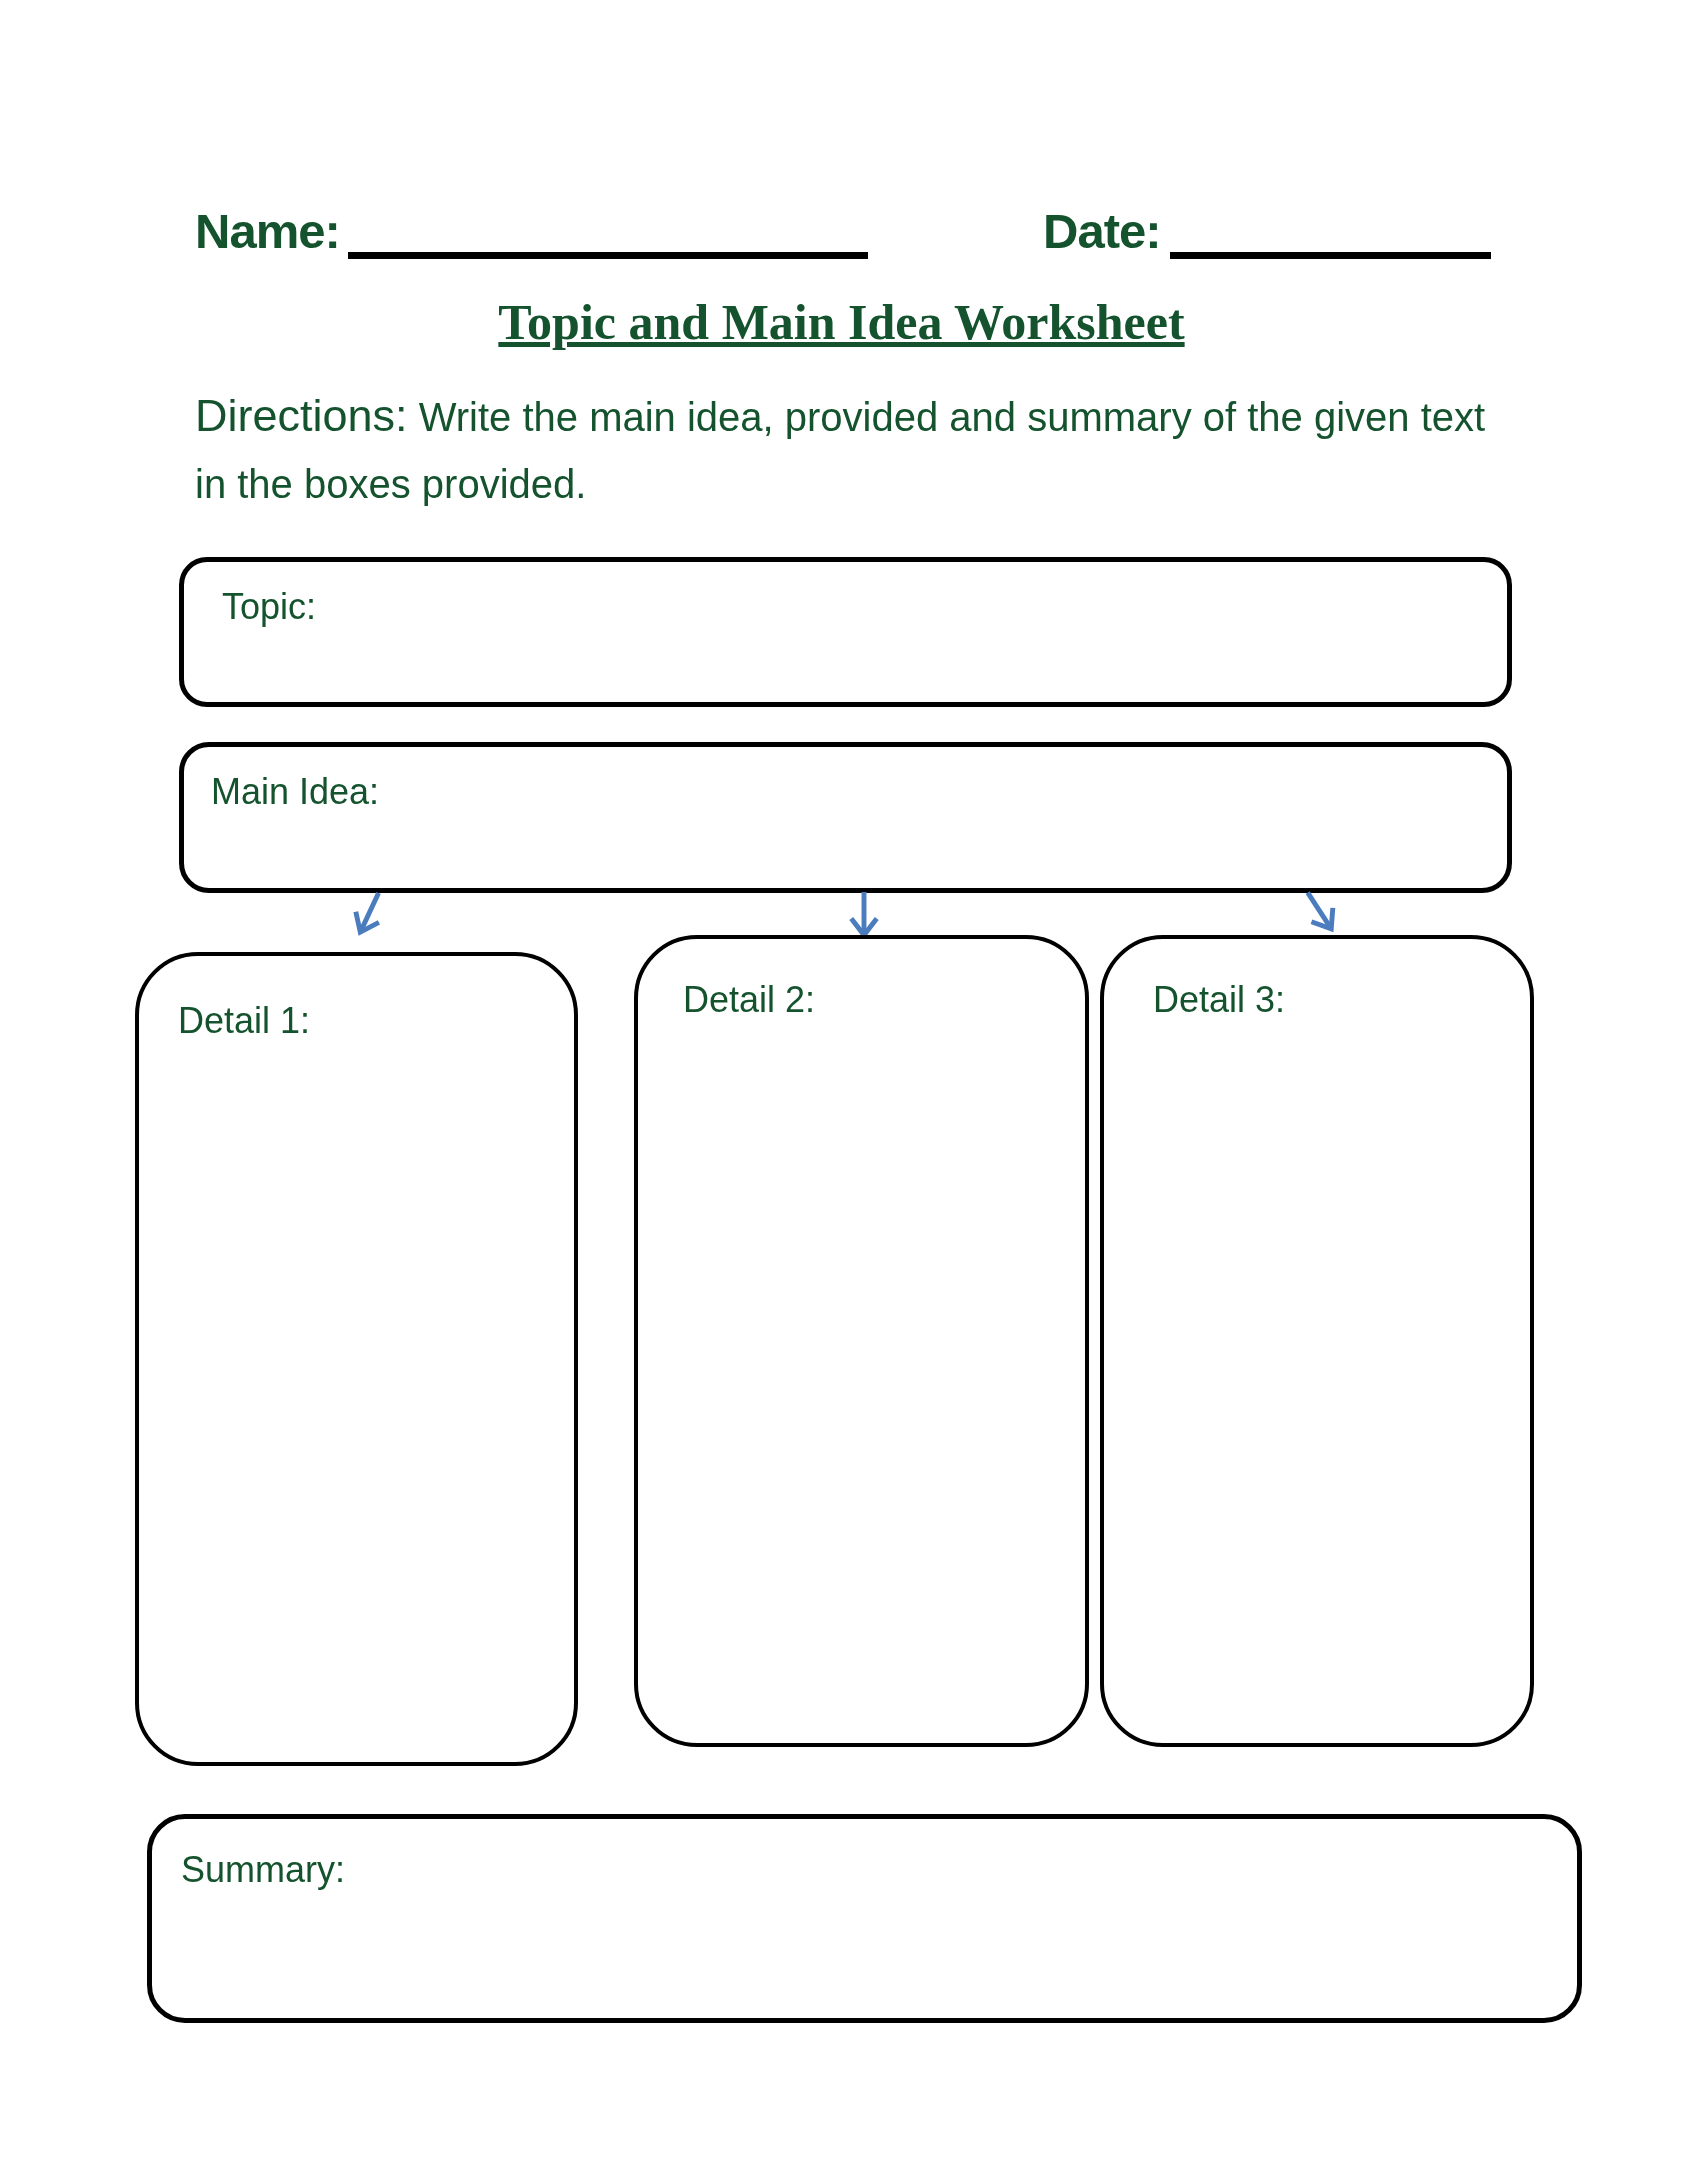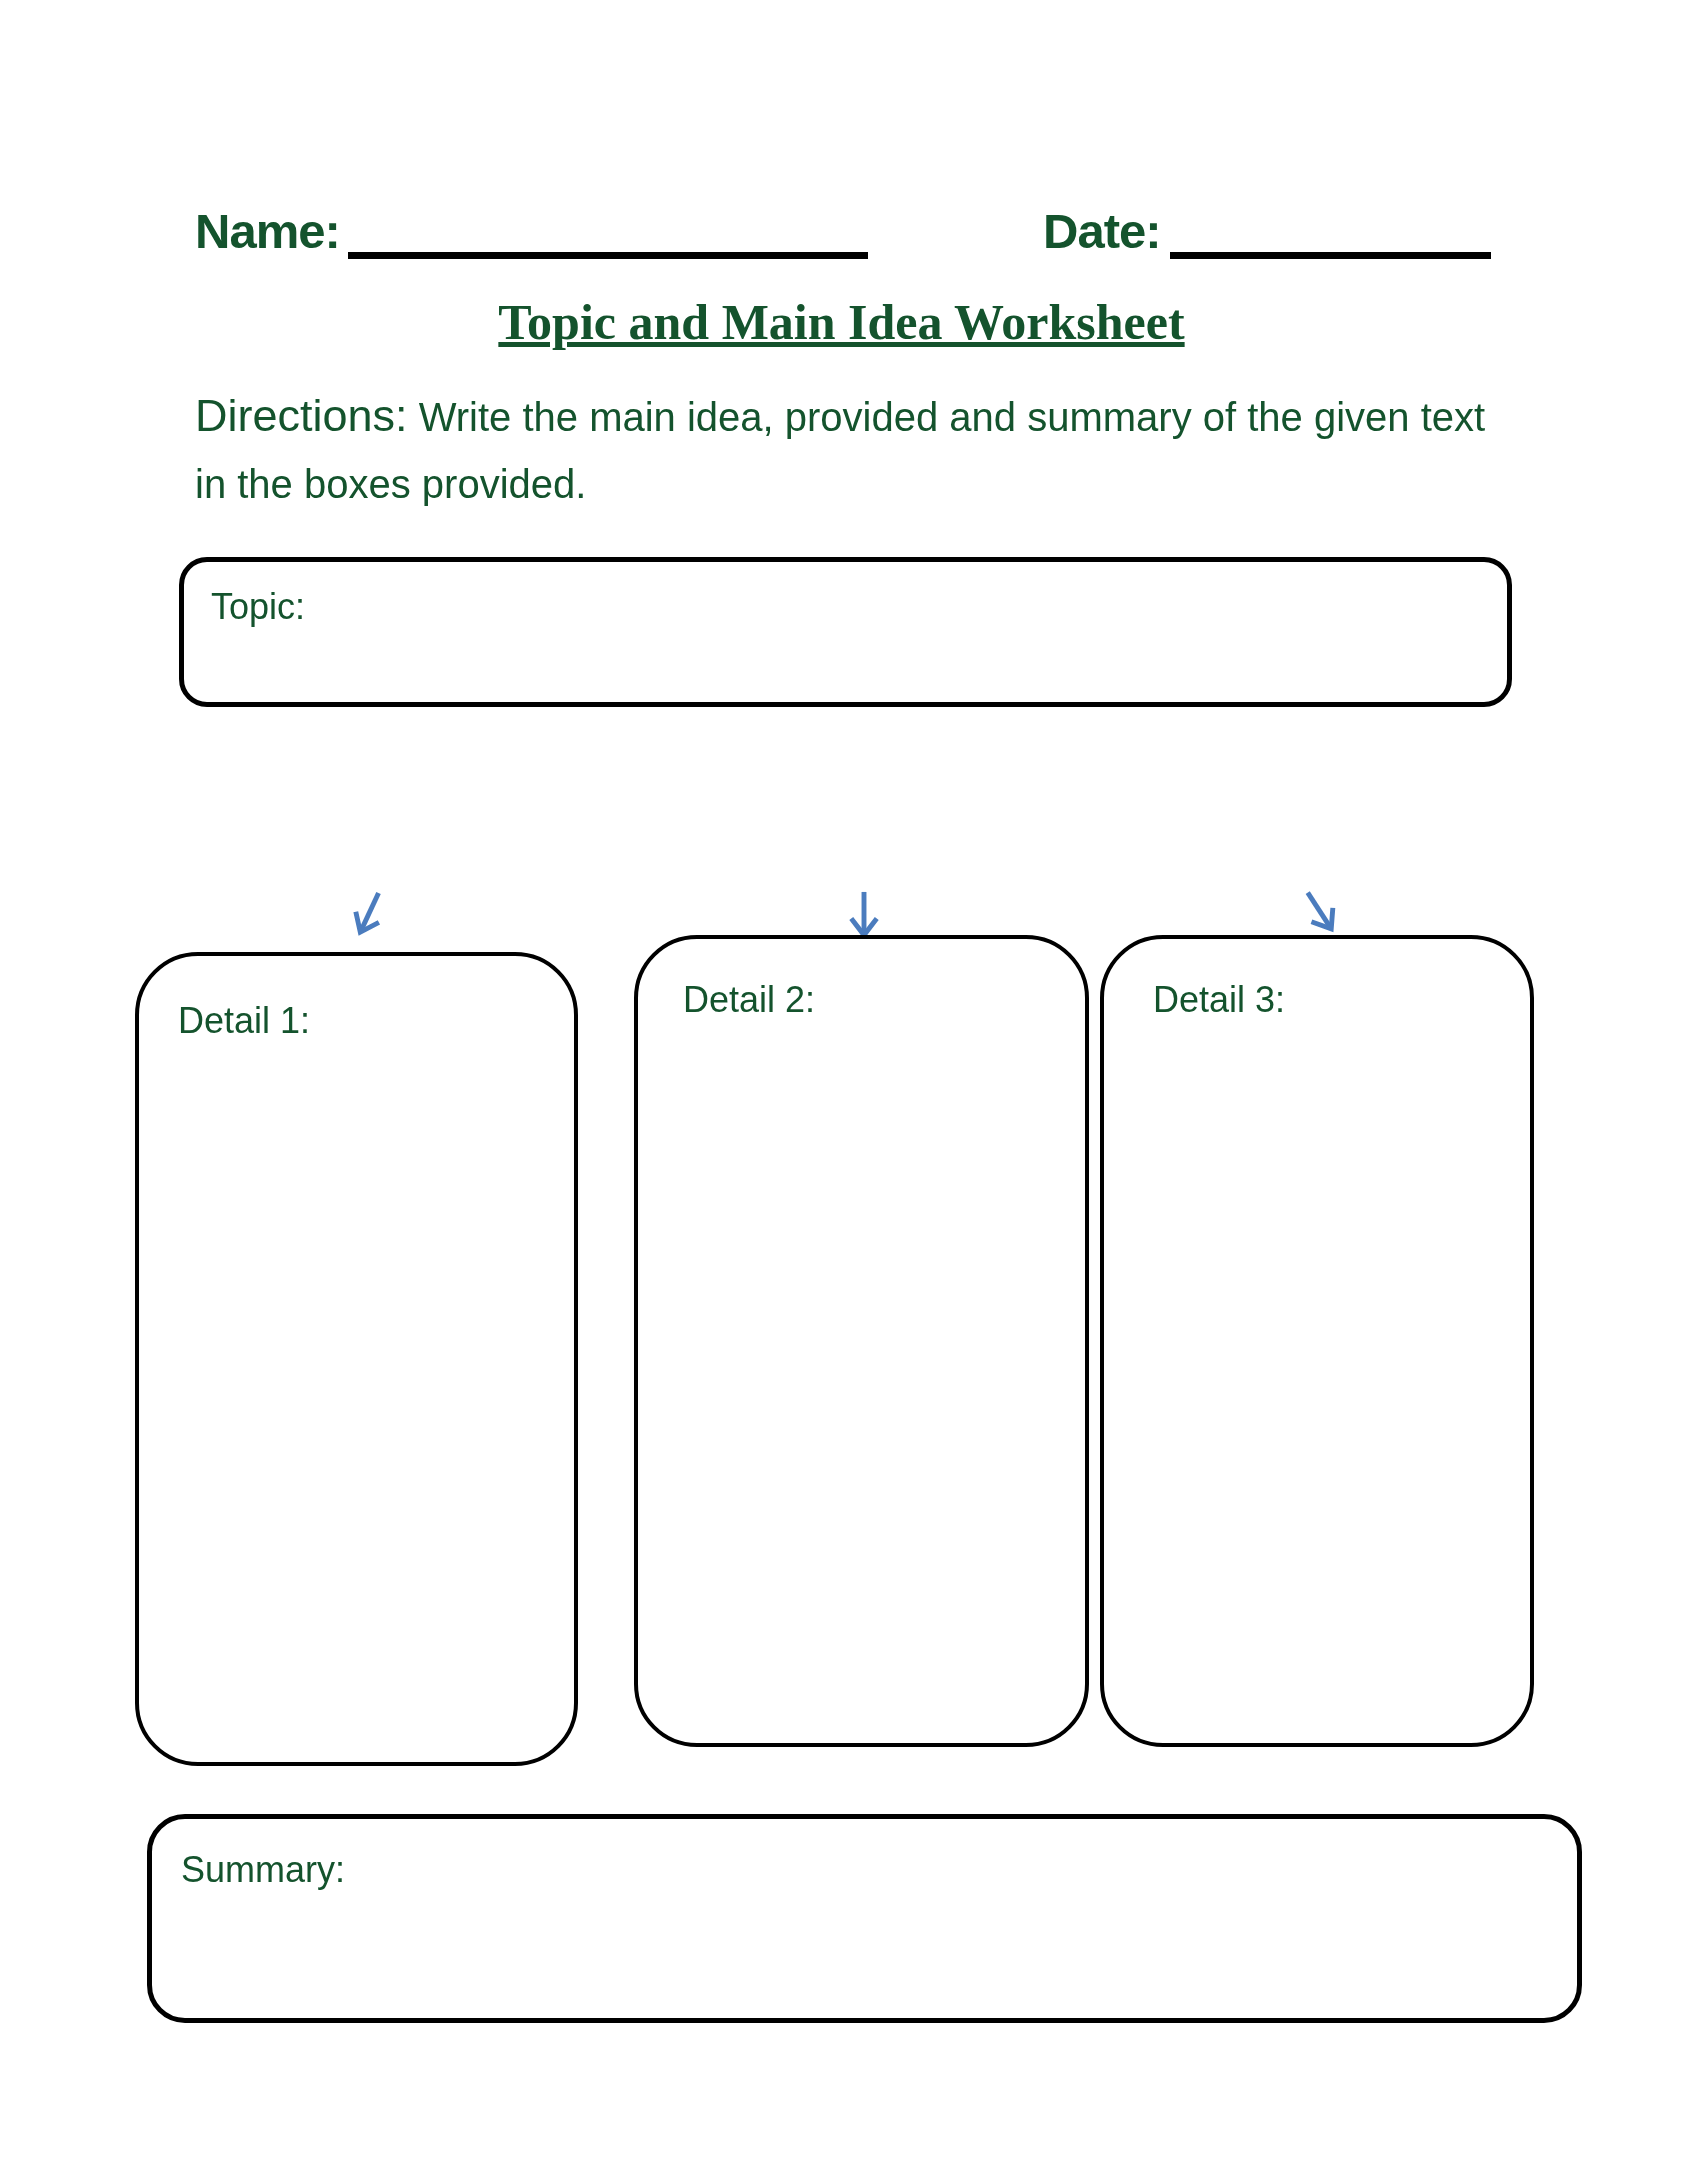--- a/index.html
+++ b/index.html
@@ -67,21 +67,21 @@
     border: 5px solid #000000;
     border-radius: 28px;
     background: #ffffff;
     box-sizing: border-box;
   }
   .wbox .box-label {
     display: block;
     font-size: 36px;
   }
   .topic-box   { left: 179px;  top: 557px;  width: 1333px; height: 150px; }
-  .topic-box .box-label { padding: 24px 0 0 27px; }
+  .topic-box .box-label { padding: 24px 0 0 38px; }
   .main-box    { left: 179px;  top: 742px;  width: 1333px; height: 151px; border-radius: 30px; }
   .main-box .box-label  { padding: 24px 0 0 27px; }
 
   .detail-box  { border-width: 4px; border-radius: 63px; }
   .detail1-box { left: 135px;  top: 952px;  width: 443px; height: 814px; }
   .detail1-box .box-label { padding: 44px 0 0 39px; }
   .detail2-box { left: 634px;  top: 935px;  width: 455px; height: 812px; }
   .detail2-box .box-label { padding: 40px 0 0 45px; }
   .detail3-box { left: 1100px; top: 935px;  width: 434px; height: 812px; }
   .detail3-box .box-label { padding: 40px 0 0 49px; }
@@ -115,20 +115,23 @@
     <span class="dir-prefix">Directions:</span>
     <span>Write the main idea, provided and summary of the given text</span>
     <br>
     <span>in the boxes provided.</span>
   </div>
 
   <div class="wbox topic-box">
     <span class="box-label">Topic:</span>
   </div>
 
+  <div class="wbox main-box">
+    <span class="box-label">Main Idea:</span>
+  </div>
 
   <svg class="arrow arrow-left" viewBox="0 0 50 52">
     <g fill="none" stroke-width="5" stroke-linecap="butt" stroke="#4b7cbe">
       <line x1="25" y1="3" x2="25" y2="45"></line>
       <polyline points="12,30 25,47 38,30"></polyline>
     </g>
   </svg>
   <svg class="arrow arrow-mid" viewBox="0 0 50 52">
     <g fill="none" stroke-width="5" stroke-linecap="butt" stroke="#4b7cbe">
       <line x1="25" y1="3" x2="25" y2="45"></line>

